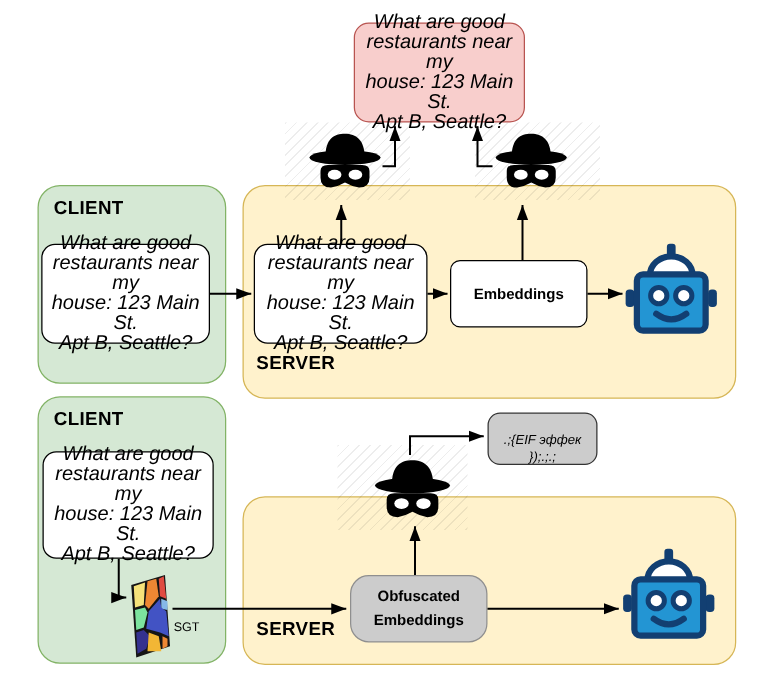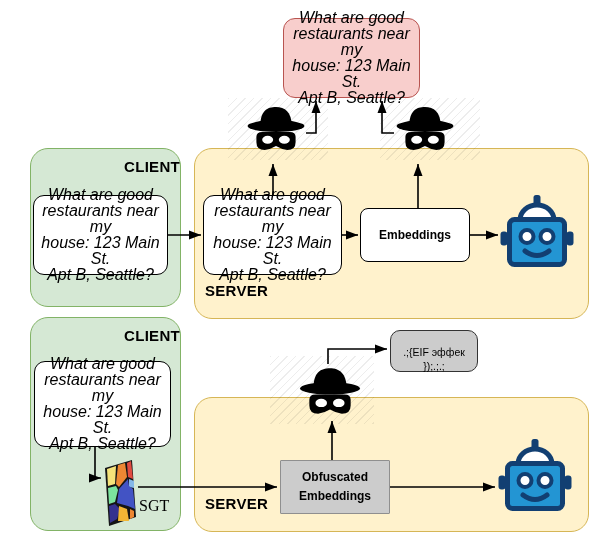--- a/index.html
+++ b/index.html
@@ -5,32 +5,32 @@
   html,body{margin:0;padding:0;background:#fff;}
   #canvas{
     position:relative;width:614px;height:548px;background:#fff;overflow:hidden;
     font-family:"Liberation Sans","DejaVu Sans",sans-serif;color:#000;
   }
   .abs{position:absolute;box-sizing:border-box;}
   
   .client-box{background:#d5e8d4;border:1.5px solid #82b366;border-radius:18px;z-index:1;}
   .server-box{background:#fff2cc;border:1.5px solid #d6b656;border-radius:18px;z-index:1;}
   .zone-title{font-weight:bold;font-size:15px;letter-spacing:.3px;}
-  .zone-title.top-center{position:absolute;top:9px;left:12px;right:0;text-align:right;}
+  .zone-title.top-center{position:absolute;top:9px;left:12px;right:0;text-align:left;}
   .zone-title.bottom-left{position:absolute;bottom:19px;left:10px;}
   
   .query-box{background:#fff;border:1.7px solid #000;border-radius:11px;z-index:3;
     display:flex;align-items:center;justify-content:center;text-align:center;}
   .pink-box{background:#f8cecc;border:1.5px solid #b85450;border-radius:12px;z-index:3;
     display:flex;align-items:center;justify-content:center;text-align:center;}
   .gray-box{background:#cccccc;z-index:3;display:flex;align-items:center;justify-content:center;text-align:center;}
   .node-label{font-weight:bold;font-size:12px;line-height:19px;white-space:pre-line;}
   .query-text{font-style:italic;font-size:16px;line-height:16px;white-space:pre-line;}
-  .leak-text{font-size:10.5px;line-height:14px;white-space:pre-line;margin-top:16px;}
-  .sgt-label{font-size:16px;z-index:6;font-family:Liberation Serif, serif;}
+  .leak-text{font-style:italic;font-size:10.5px;line-height:14px;white-space:pre-line;margin-top:16px;}
+  .sgt-label{font-size:10px;z-index:6;}
   
   .hatch{background:repeating-linear-gradient(135deg,rgba(0,0,0,0.07) 0 1px,transparent 1px 6px);z-index:2;}
   .icon{z-index:10;}
   .arrows{z-index:5;pointer-events:none;}
 </style>
 </head>
 <body>
 
 <div id="canvas">
 
@@ -80,21 +80,21 @@
 restaurants near my
 house: 123 Main St.
 Apt B, Seattle?</div>
   </div>
 
   <div class="abs gray-box" style="left:390px;top:330px;width:88px;height:42px;border:1.3px solid #333;border-radius:10px;">
     <div class="leak-text">.;{EIF эффек
 });.;.;</div>
   </div>
 
-  <div class="abs gray-box" style="left:280px;top:460px;width:110px;height:54px;border:1.6px solid #8f8f8f;border-radius:1px;">
+  <div class="abs gray-box" style="left:280px;top:460px;width:110px;height:54px;border:1.6px solid #8f8f8f;border-radius:15px;">
     <div class="node-label">Obfuscated
 Embeddings</div>
   </div>
 
   <div class="abs sgt-label" style="left:139px;top:497px;">SGT</div>
 
   <div class="abs hatch" style="left:228px;top:98px;width:100px;height:62px;"></div>
   <div class="abs hatch" style="left:380px;top:98px;width:100px;height:62px;"></div>
   <div class="abs hatch" style="left:270px;top:356px;width:104px;height:68px;"></div>
 

